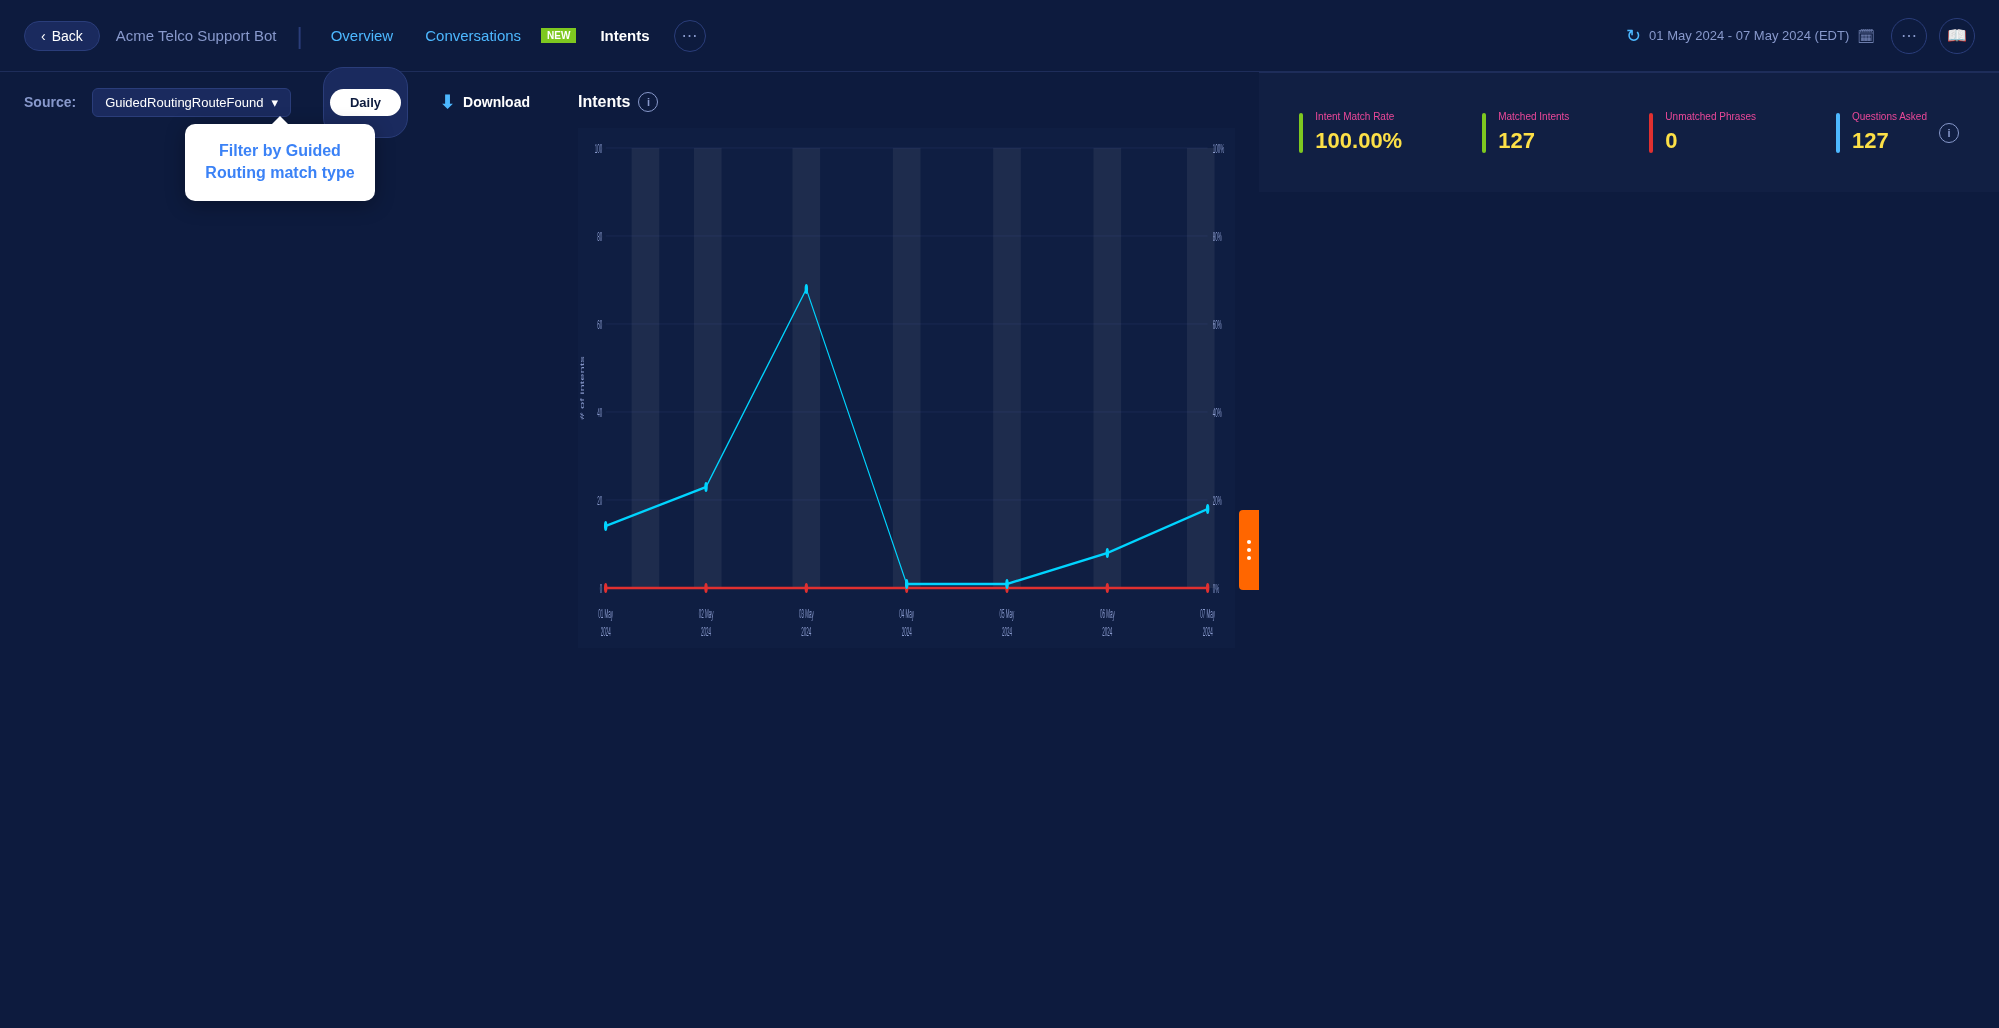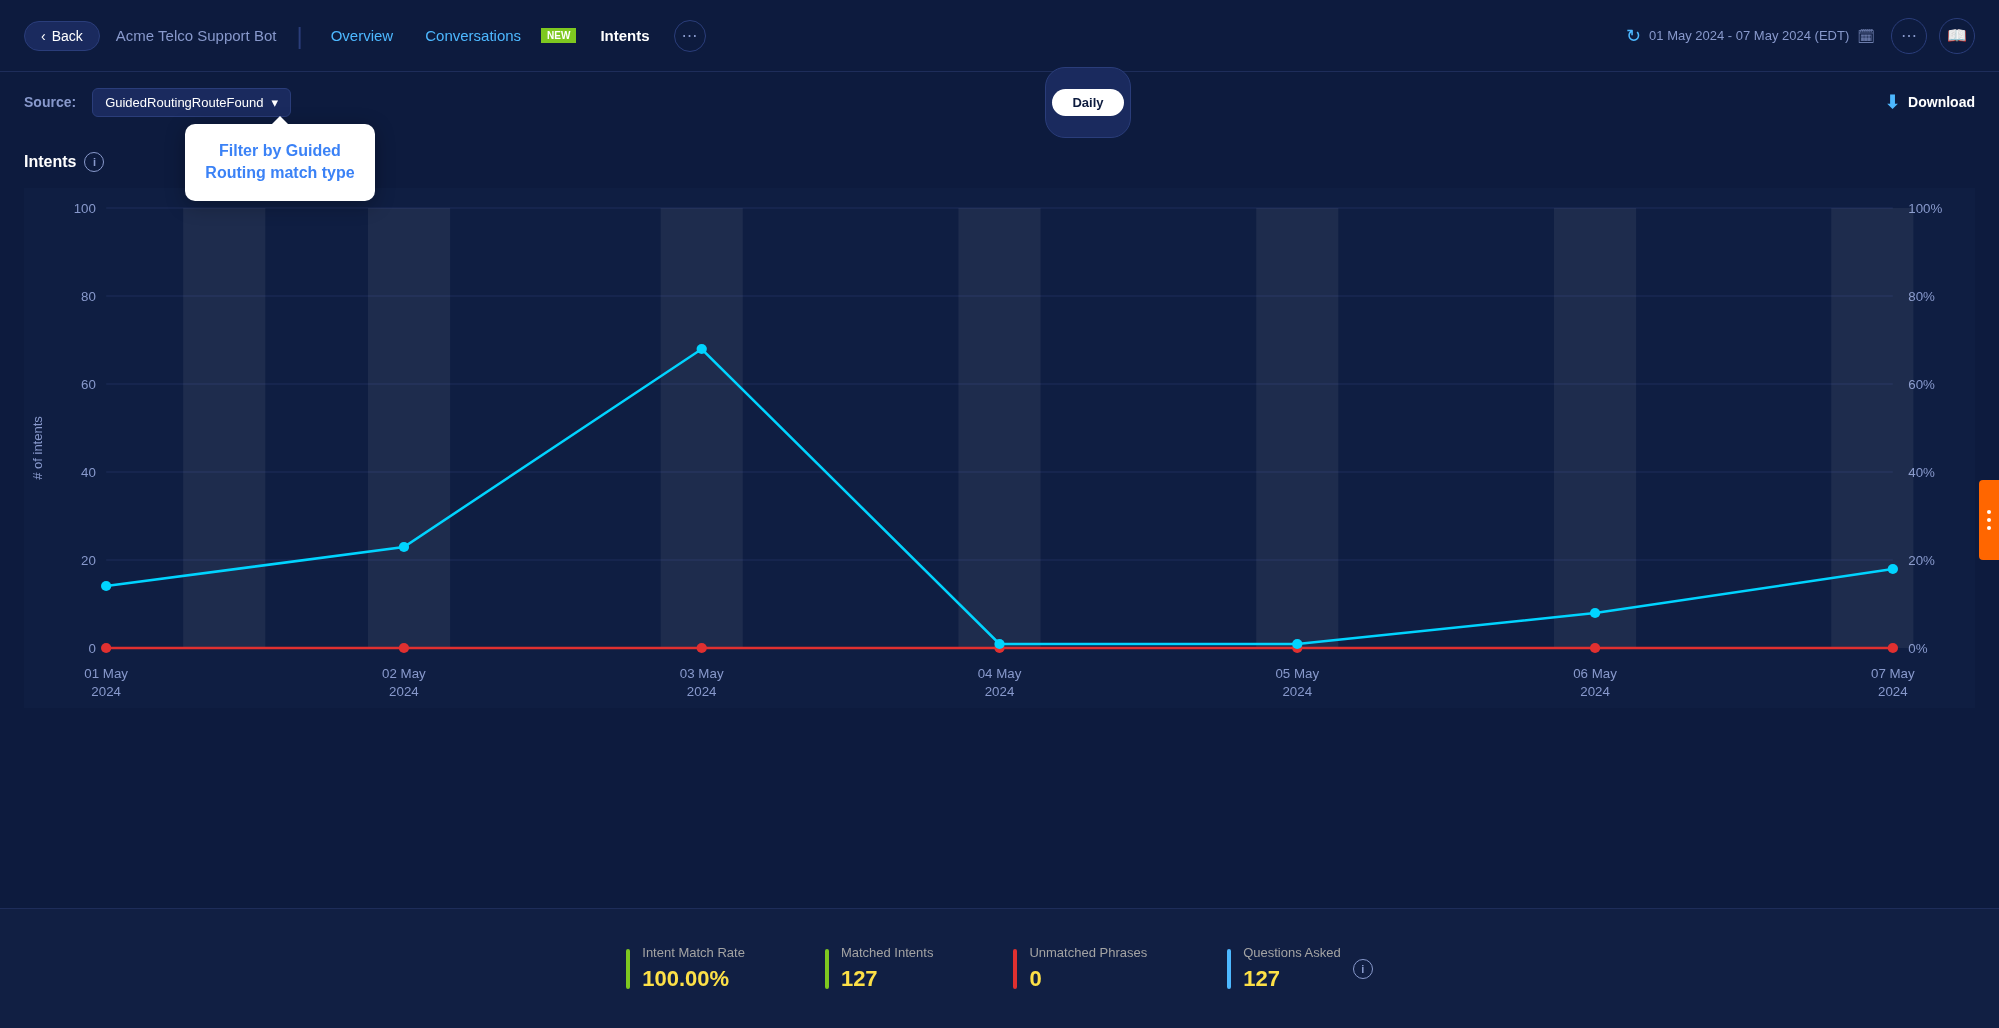--- a/index.html
+++ b/index.html
@@ -255,22 +255,22 @@
       padding: 20px 40px;
       gap: 80px;
       height: 120px;
     }
     .stat-item {
       display: flex;
       flex-direction: column;
       gap: 6px;
     }
     .stat-label {
-      font-size: 13px;
-      color: #a3a3a3;
+      font-size: 10px;
+      color: #ec4899;
     }
     .stat-value {
       font-size: 22px;
       font-weight: 700;
       color: #fde047;
     }
     .stat-bar {
       width: 4px;
       height: 40px;
       border-radius: 2px;
@@ -300,21 +300,20 @@
     }
     .side-tab-dot {
       width: 4px;
       height: 4px;
       background: #fff;
       border-radius: 50%;
     }
 
     .main-content {
       display: flex;
-      flex-direction: column;
       height: calc(1028px - 72px);
       position: relative;
     }
 
     .chart-container {
       flex: 1;
       position: relative;
       overflow: hidden;
     }
   </style>

